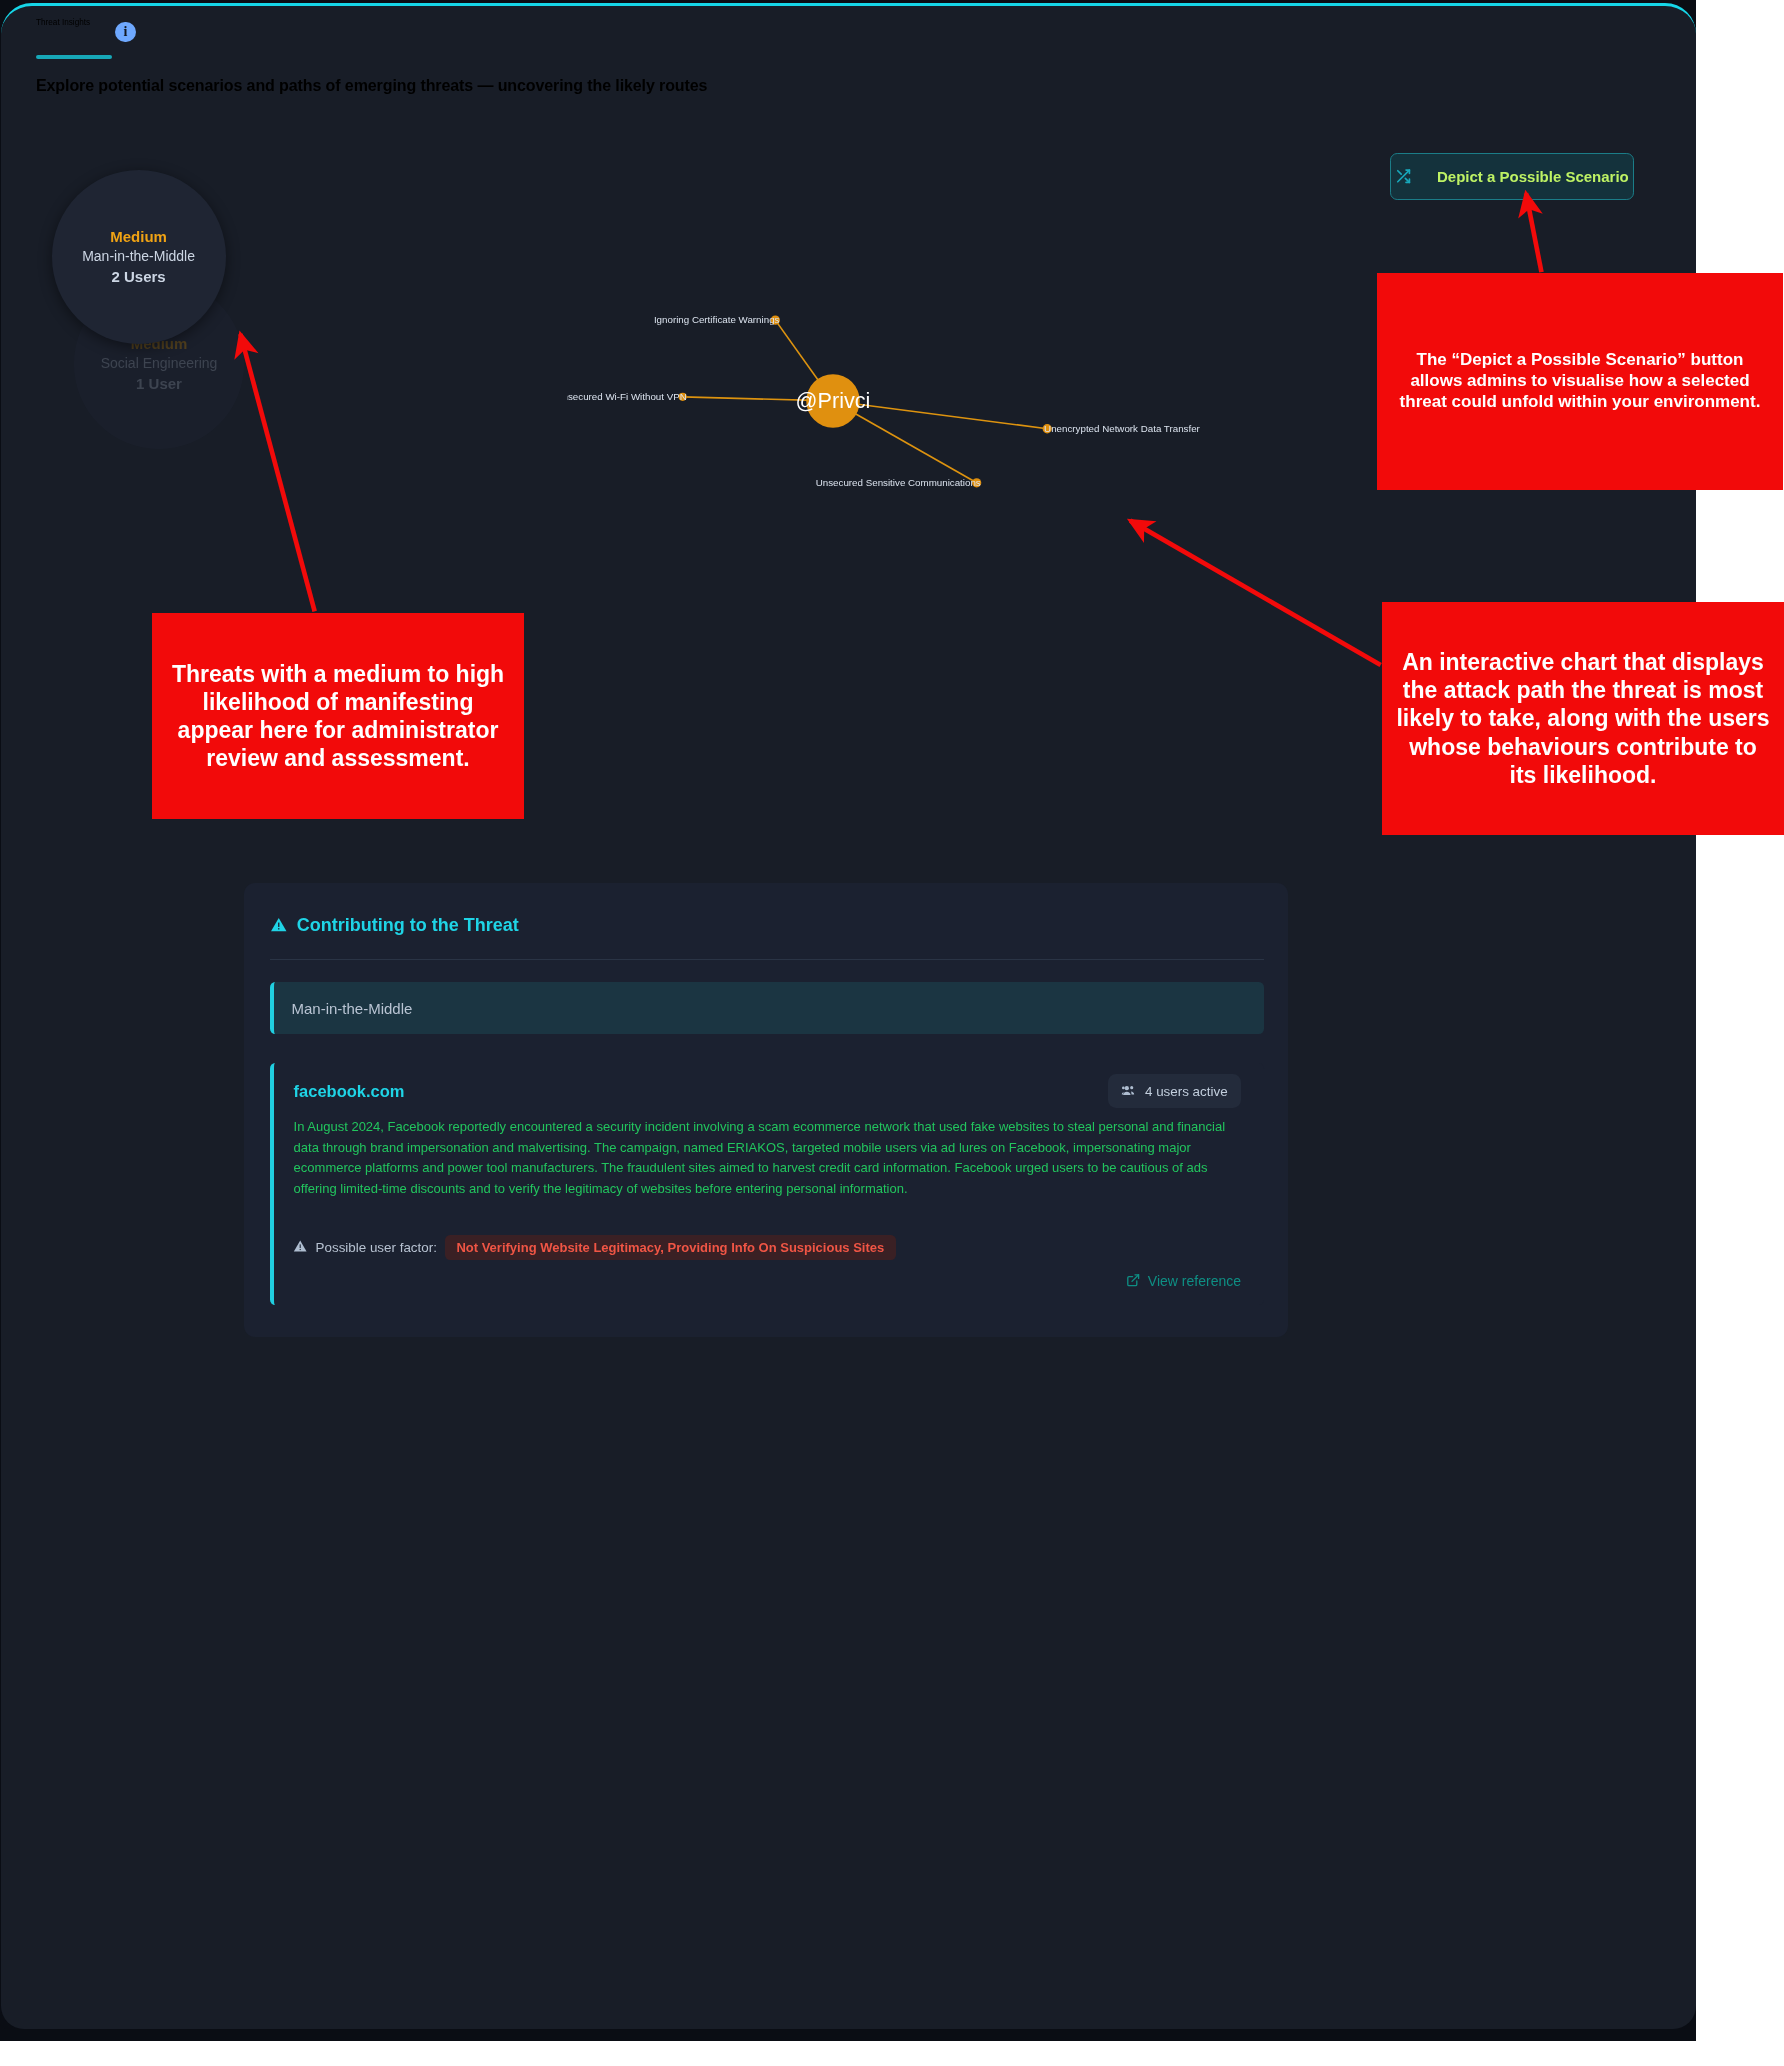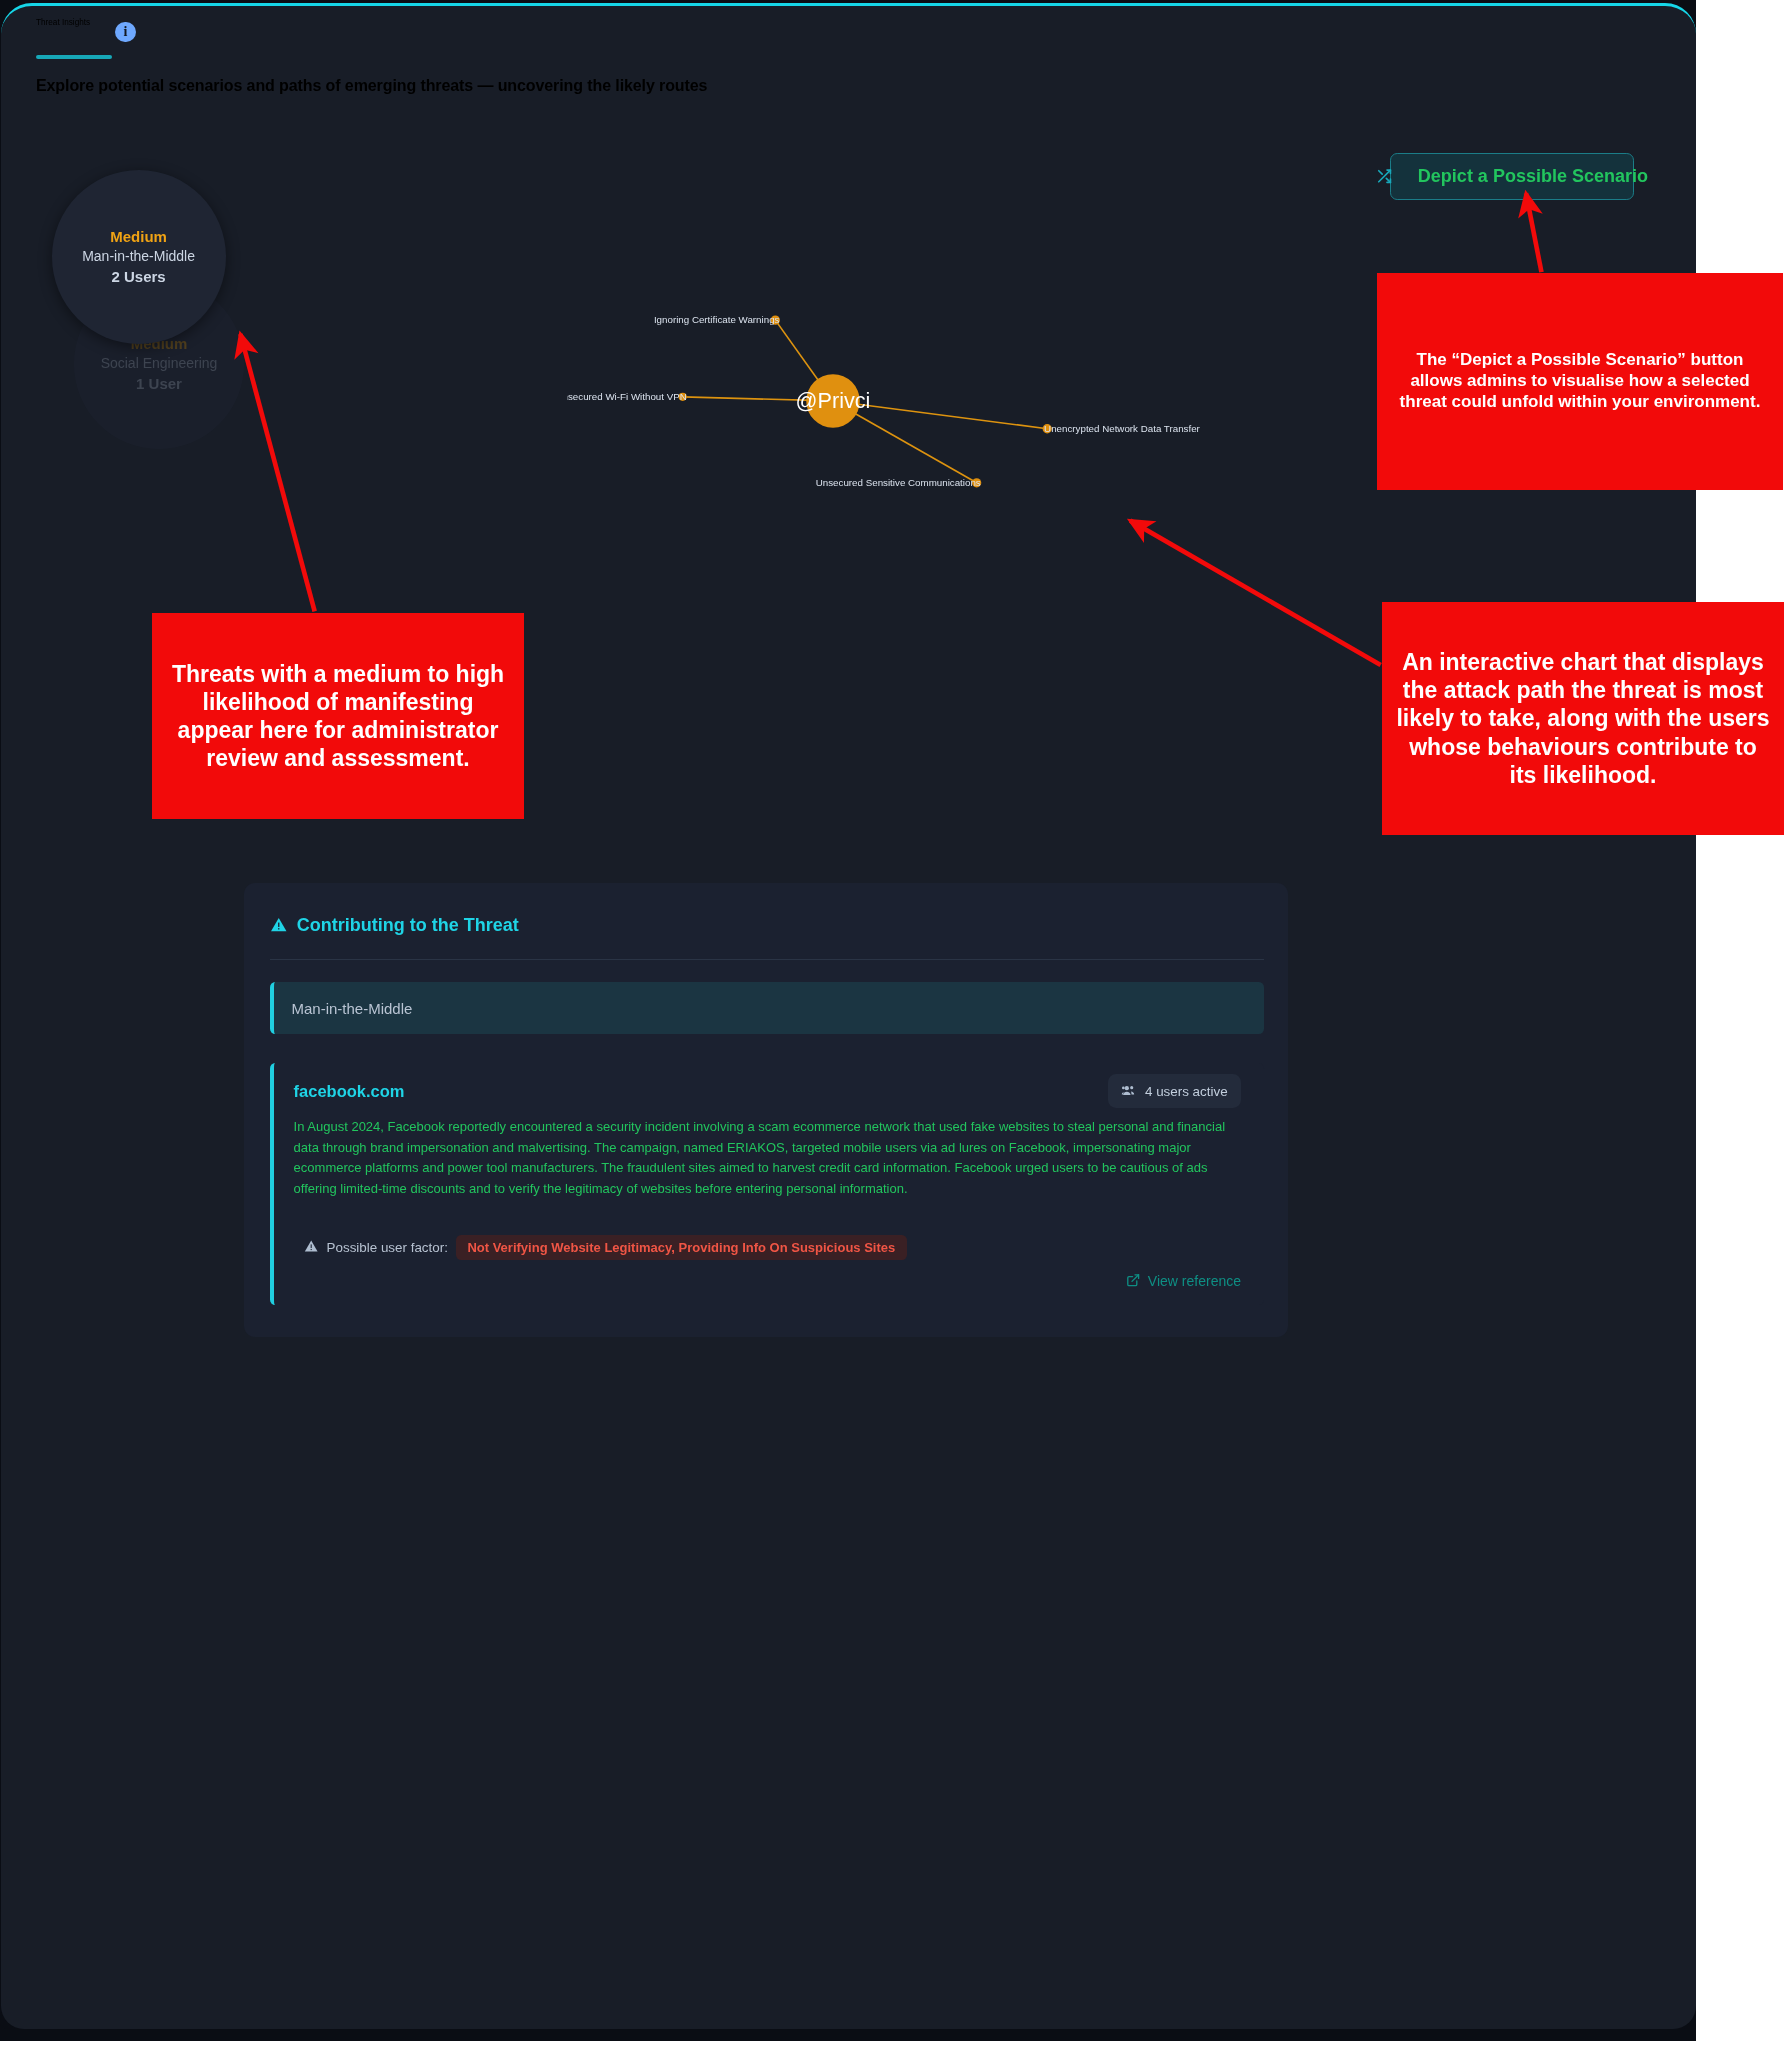--- a/index.html
+++ b/index.html
@@ -91,23 +91,23 @@
     border: 1px solid #1b7d88;
     border-radius: 7.2px;
     background: #14323c;
     display: flex;
     align-items: center;
     justify-content: center;
     gap: 9.3px;
     cursor: pointer;
   }
   #depict-button .btn-label {
-    font-size: 18px;
-    font-weight: 700;
-    color: #22c55e;
+    font-size: 15px;
+    font-weight: 700;
+    color: #bef264;
     white-space: nowrap;
     margin-left: 16px;
   }
   .shuffle-ico { display:block; }
 
   
   #threat-bubbles {
     position: absolute;
     left: 49px;
     top: 160px;
@@ -275,21 +275,21 @@
     position: absolute;
     left: 19.6px;
     top: 54px;
     width: 949px;
     font-size: 13px;
     line-height: 1.58;
     color: #22c55e;
   }
   #factor-row {
     position: absolute;
-    left: 30px;
+    left: 19px;
     top: 172px;
     display: flex;
     align-items: center;
     gap: 8.2px;
   }
   #factor-label {
     font-size: 13.4px;
     color: #b7c2d1;
   }
   #factor-badge {

